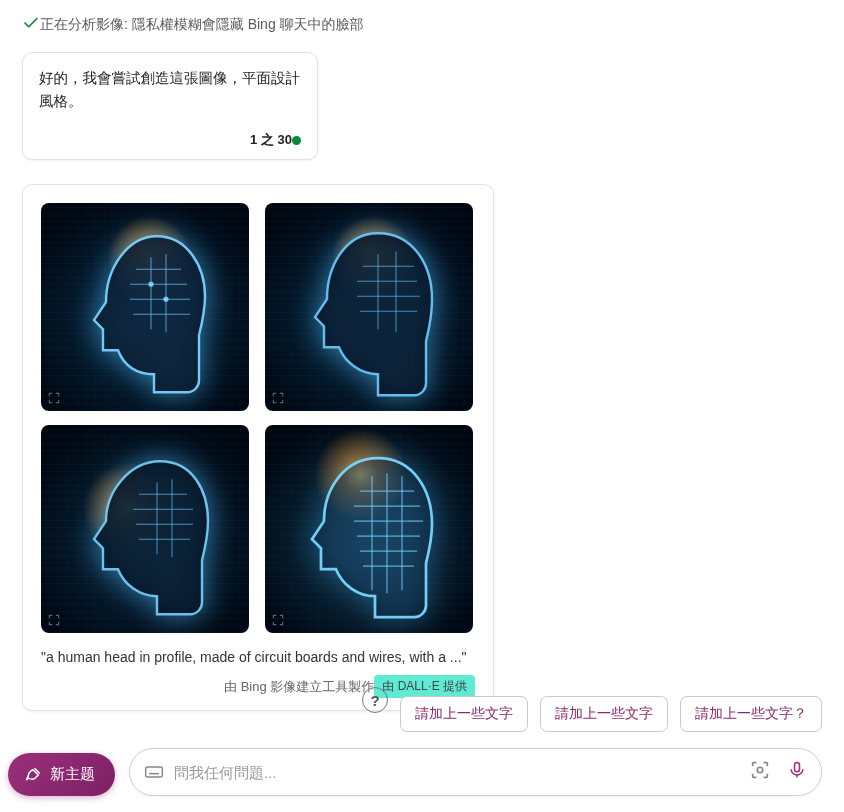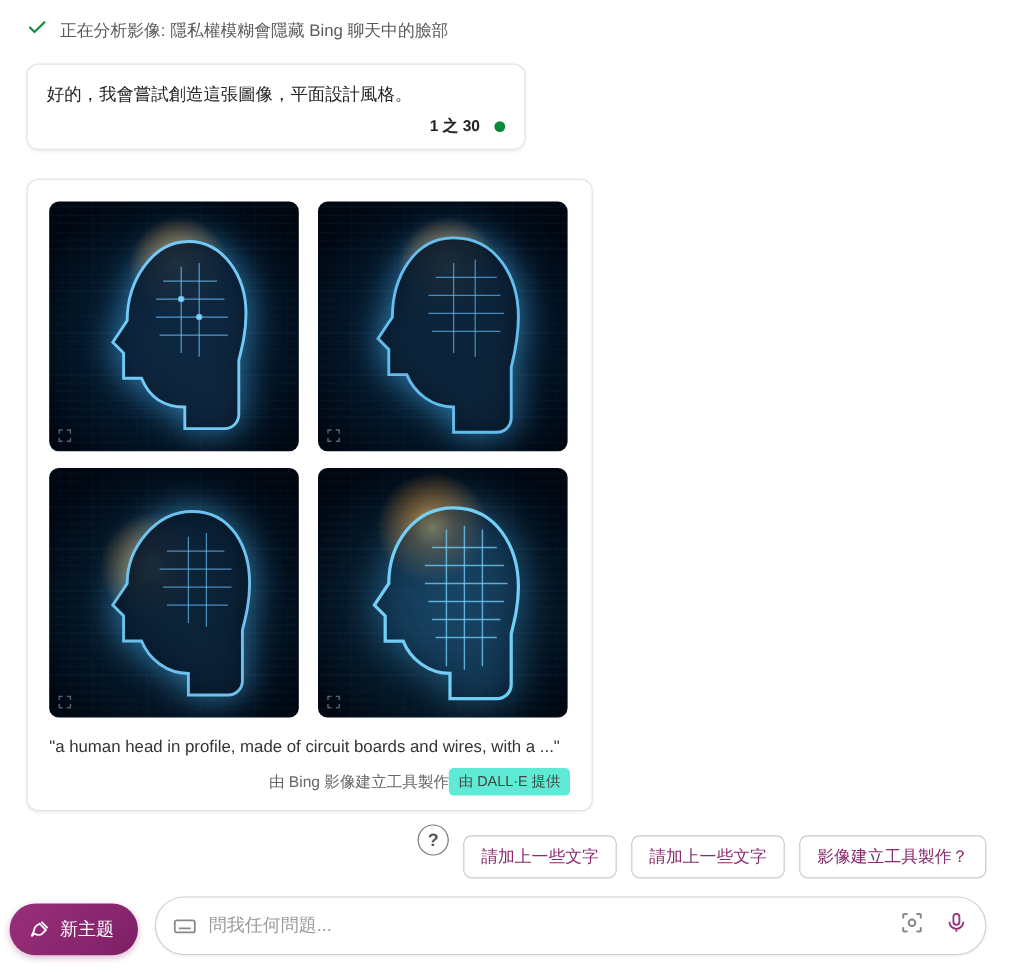--- a/index.html
+++ b/index.html
@@ -9,45 +9,44 @@
     width: 844px;
     height: 812px;
     overflow: hidden;
     position: relative;
   }
   
   .analyzing-bar {
     display: flex;
     align-items: center;
     padding: 14px 22px 10px 22px;
-    gap: 10px;
   }
   .analyzing-bar .check { color: #0a8a3a; }
   .analyzing-bar .text { color: #5a5a5a; font-size: 14px; }
   
   .reply-card {
     margin: 6px 22px 0 22px;
-    width: 416px;
+    width: 296px;
     background: #ffffff;
     border: 1px solid #e3e3e3;
     border-radius: 10px;
     box-shadow: 0 1px 3px rgba(0,0,0,0.06);
     padding: 14px 16px 10px 16px;
   }
   .reply-card .message {
     color: #222;
     font-size: 14.5px;
     line-height: 1.6;
   }
   .reply-card .counter-row {
     display: flex;
     justify-content: flex-end;
     align-items: center;
-    margin-top: 5px;
-    gap: 12px;
+    margin-top: 18px;
+    gap: 0;
   }
   .reply-card .counter-text { font-size: 13px; font-weight: 600; color: #222; }
   .reply-card .dot { width: 9px; height: 9px; border-radius: 50%; background: #0a8a3a; }
 
   .image-card {
     margin: 24px 22px 0 22px;
     width: 472px;
     background: #ffffff;
     border: 1px solid #e3e3e3;
     border-radius: 10px;
@@ -310,21 +309,21 @@
   <div class="attribution-row">
     <span class="attribution-text">由 Bing 影像建立工具製作</span>
     <span class="dalle-badge">由 DALL·E 提供</span>
   </div>
 </div>
 
 <div class="suggestion-row">
   <div class="help-icon">?</div>
   <button class="suggestion-chip">請加上一些文字</button>
   <button class="suggestion-chip">請加上一些文字</button>
-  <button class="suggestion-chip">影像建立工具製作？</button>
+  <button class="suggestion-chip">請加上一些文字？</button>
 </div>
 
 <div class="bottom-bar">
   <button class="new-topic-btn">
     <svg viewBox="0 0 24 24" fill="none" stroke="currentColor" stroke-width="2">
       <path d="M14 3l7 7M12 5l7 7-4 4c-2 2-6 2-9 0l-3 3 3-7c0-3 2-5 6-7z"></path>
     </svg>
     <span>新主题</span>
   </button>
   <div class="input-wrap">

